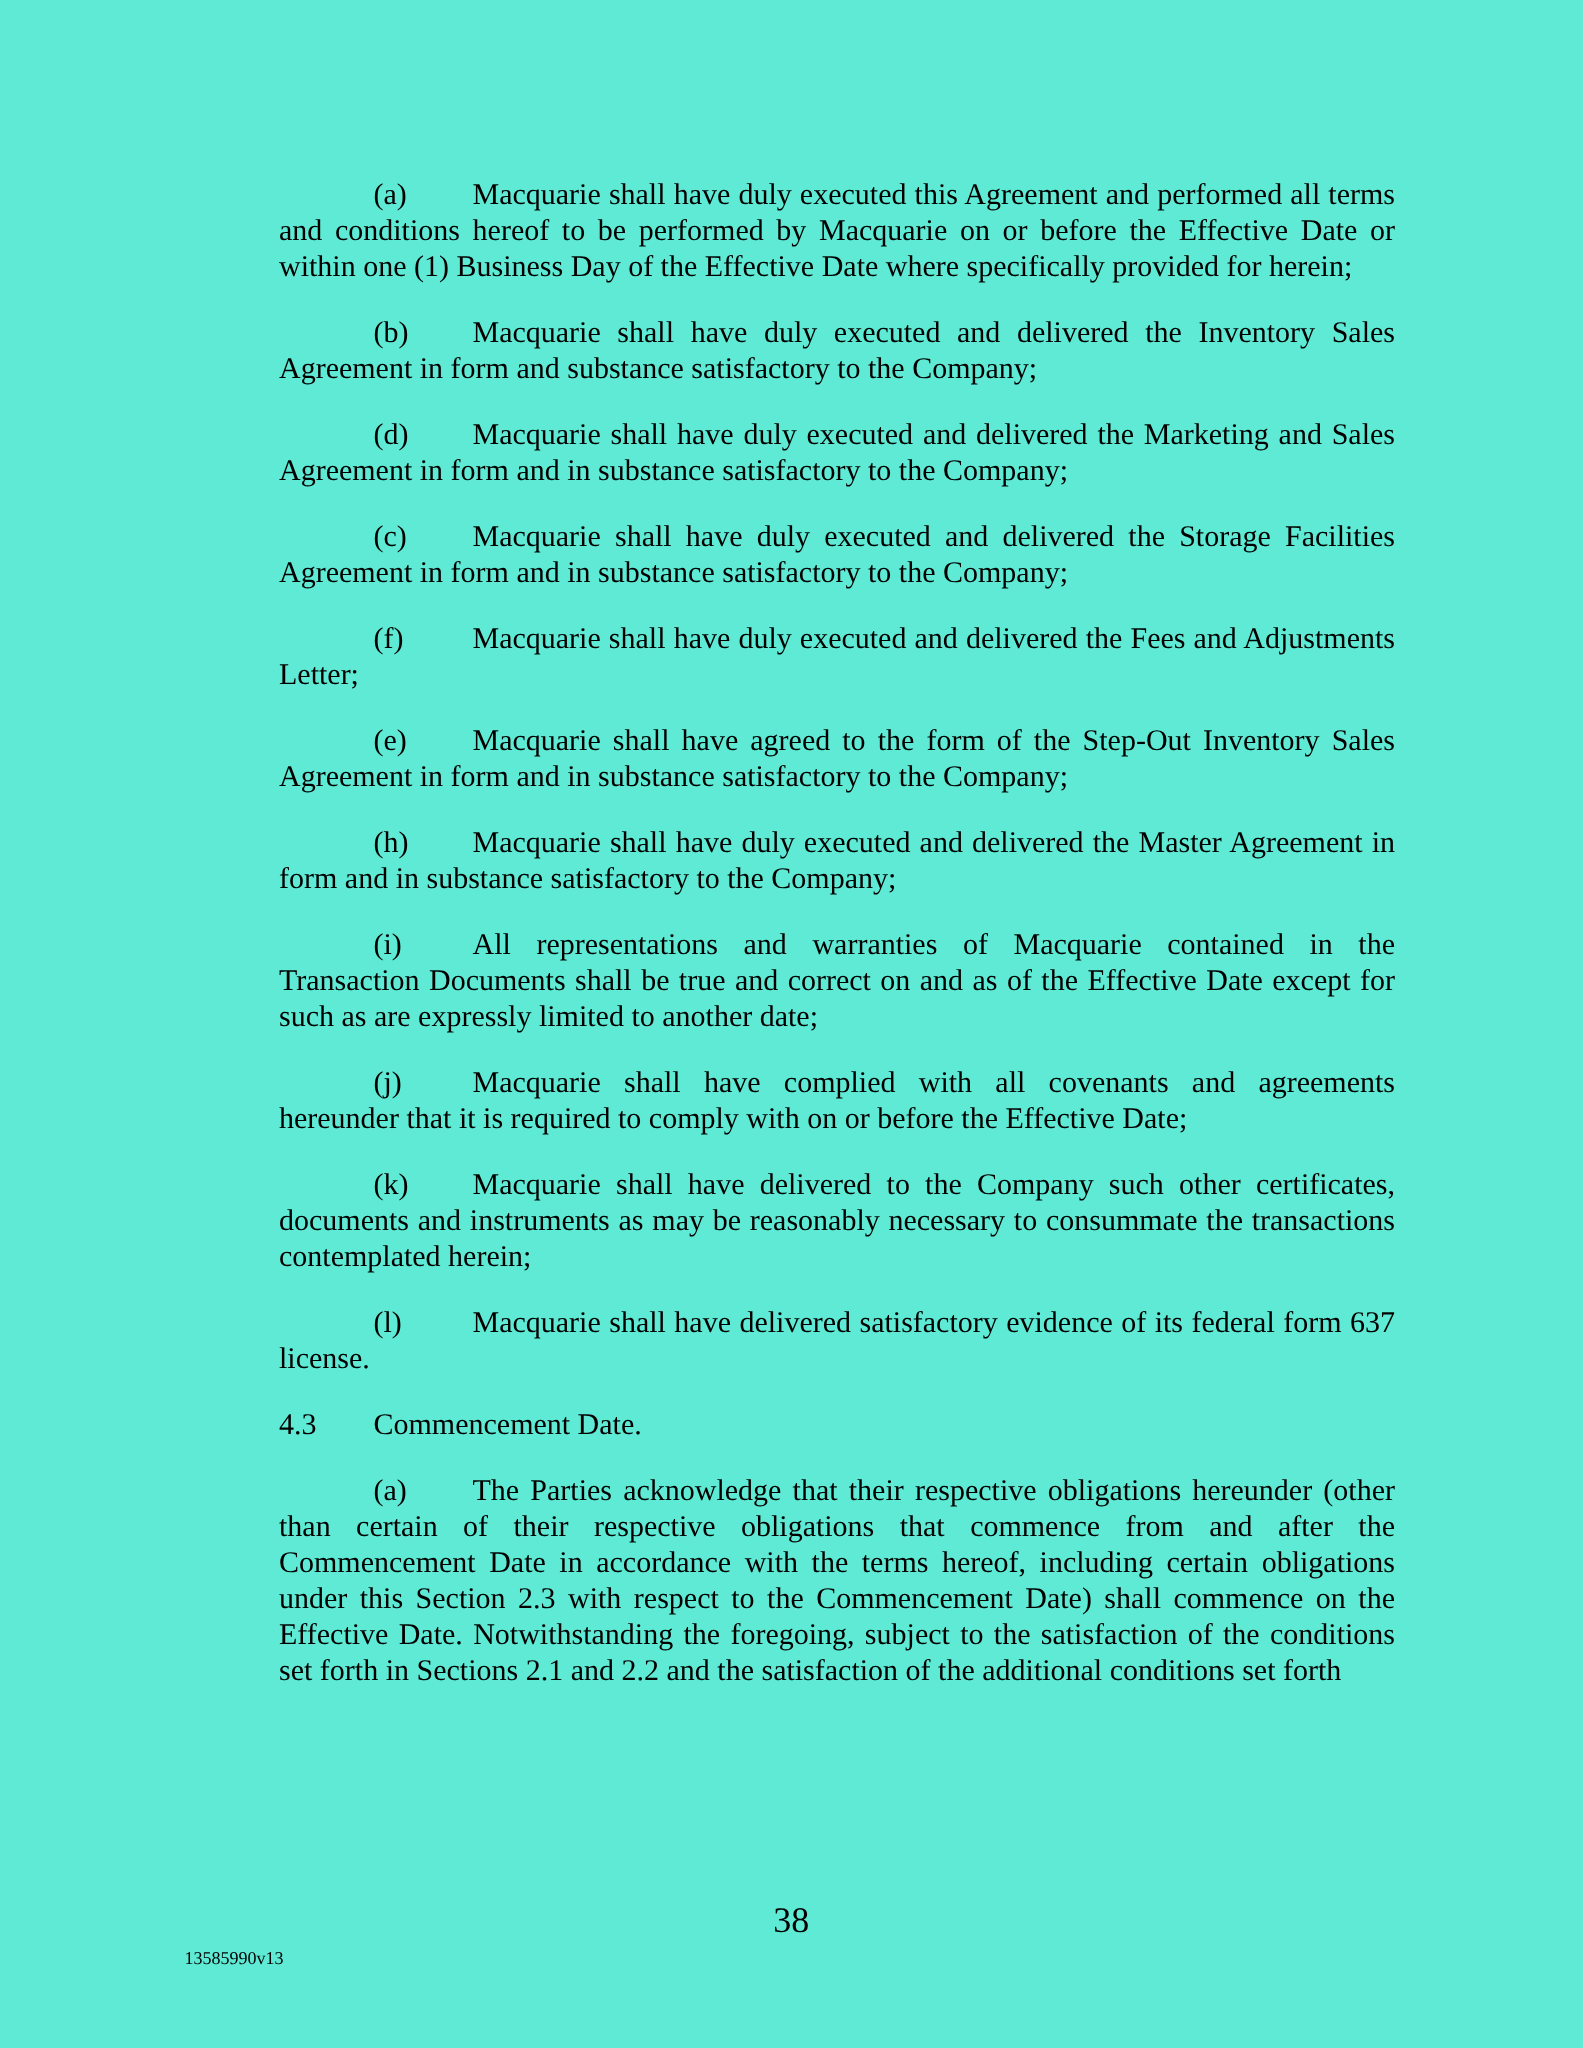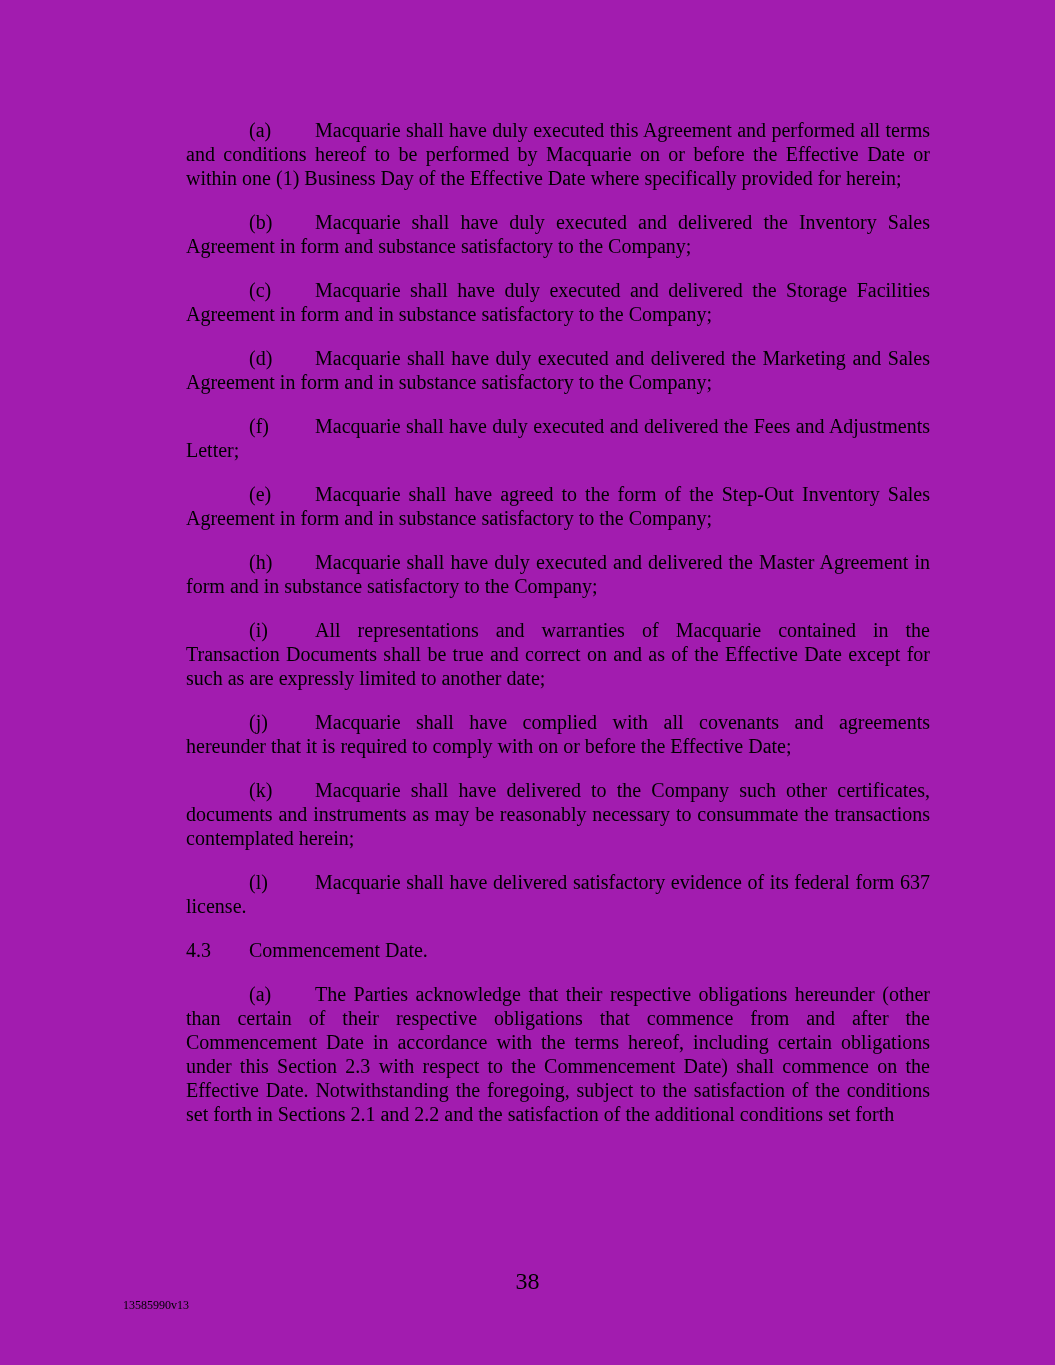--- a/index.html
+++ b/index.html
@@ -4,21 +4,21 @@
 <style>
   html, body {
     margin: 0;
     padding: 0;
     background: #ffffff;
   }
   .page {
     position: relative;
     width: 1055px;
     height: 1365px;
-    background: #a21caf;
+    background: #5eead4;
     box-sizing: border-box;
     padding: 118px 125px 0 186px;
     font-family: "Liberation Serif", "DejaVu Serif", serif;
     font-size: 20px;
     line-height: 24px;
     color: #000000;
     overflow: hidden;
   }
   p.para {
     margin: 0 0 20px 0;
@@ -59,23 +59,23 @@
 </style>
 </head>
 <body>
 
 <div class="page">
 
   <p class="para"><span class="label">(a)</span><span>Macquarie shall have duly executed this Agreement and performed all terms and conditions hereof to be performed by Macquarie on or before the Effective Date or within one (1) Business Day of the Effective Date where specifically provided for herein;</span></p>
 
   <p class="para"><span class="label">(b)</span><span>Macquarie shall have duly executed and delivered the Inventory Sales Agreement in form and substance satisfactory to the Company;</span></p>
 
+  <p class="para"><span class="label">(d)</span><span>Macquarie shall have duly executed and delivered the Marketing and Sales Agreement in form and in substance satisfactory to the Company;</span></p>
+
   <p class="para"><span class="label">(c)</span><span>Macquarie shall have duly executed and delivered the Storage Facilities Agreement in form and in substance satisfactory to the Company;</span></p>
-
-  <p class="para"><span class="label">(d)</span><span>Macquarie shall have duly executed and delivered the Marketing and Sales Agreement in form and in substance satisfactory to the Company;</span></p>
 
   <p class="para"><span class="label">(f)</span><span>Macquarie shall have duly executed and delivered the Fees and Adjustments Letter;</span></p>
 
   <p class="para"><span class="label">(e)</span><span>Macquarie shall have agreed to the form of the Step-Out Inventory Sales Agreement in form and in substance satisfactory to the Company;</span></p>
 
 
   <p class="para"><span class="label">(h)</span><span>Macquarie shall have duly executed and delivered the Master Agreement in form and in substance satisfactory to the Company;</span></p>
 
   <p class="para"><span class="label">(i)</span><span>All representations and warranties of Macquarie contained in the Transaction Documents shall be true and correct on and as of the Effective Date except for such as are expressly limited to another date;</span></p>
 

